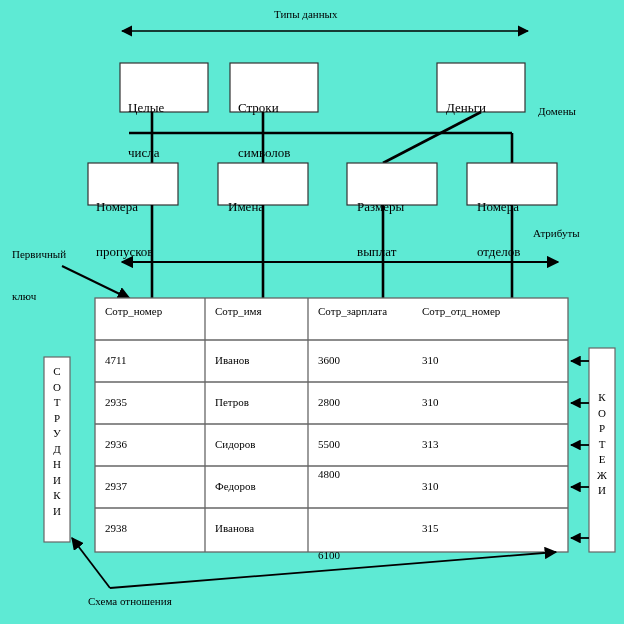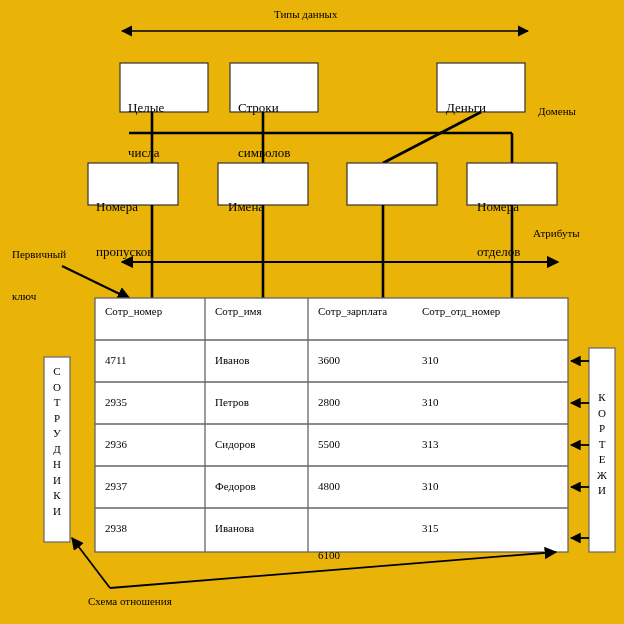--- a/index.html
+++ b/index.html
@@ -4,21 +4,21 @@
 <style>
   html, body {
     margin: 0;
     padding: 0;
     background: #ffffff;
   }
   #page {
     position: relative;
     width: 624px;
     height: 624px;
-    background: #eab308;
+    background: #5eead4;
     overflow: hidden;
     font-family: "Liberation Serif", "DejaVu Serif", serif;
   }
   svg.layer {
     position: absolute;
     left: 0;
     top: 0;
     width: 624px;
     height: 624px;
   }
@@ -159,20 +159,24 @@
 
   <div class="lbl" style="left:538px; top:104px;">Домены</div>
 
   <div class="boxlbl" style="left:96px; top:169px;">
     <div>Номера</div>
     <div>пропусков</div>
   </div>
   <div class="boxlbl" style="left:228px; top:169px;">
     <div>Имена</div>
   </div>
+  <div class="boxlbl" style="left:357px; top:169px;">
+    <div>Размеры</div>
+    <div>выплат</div>
+  </div>
   <div class="boxlbl" style="left:477px; top:169px;">
     <div>Номера</div>
     <div>отделов</div>
   </div>
 
   <div class="lbl" style="left:12px; top:219px;">
     <div>Первичный</div>
     <div>ключ</div>
   </div>
 
@@ -193,21 +197,21 @@
   <div class="cell" style="left:318px; top:396px;">2800</div>
   <div class="cell" style="left:422px; top:396px;">310</div>
 
   <div class="cell" style="left:105px; top:438px;">2936</div>
   <div class="cell" style="left:215px; top:438px;">Сидоров</div>
   <div class="cell" style="left:318px; top:438px;">5500</div>
   <div class="cell" style="left:422px; top:438px;">313</div>
 
   <div class="cell" style="left:105px; top:480px;">2937</div>
   <div class="cell" style="left:215px; top:480px;">Федоров</div>
-  <div class="cell" style="left:318px; top:480px;">4800</div>
+  <div class="cell" style="left:318px; top:468px;">4800</div>
   <div class="cell" style="left:422px; top:480px;">310</div>
 
   <div class="cell" style="left:105px; top:522px;">2938</div>
   <div class="cell" style="left:215px; top:522px;">Иванова</div>
   <div class="cell" style="left:318px; top:522px;margin-top:27px;">6100</div>
   <div class="cell" style="left:422px; top:522px;">315</div>
 
   <div style="position:absolute; left:44px; top:364px; width:26px;">
     <div class="vert">
         <span>С</span>

